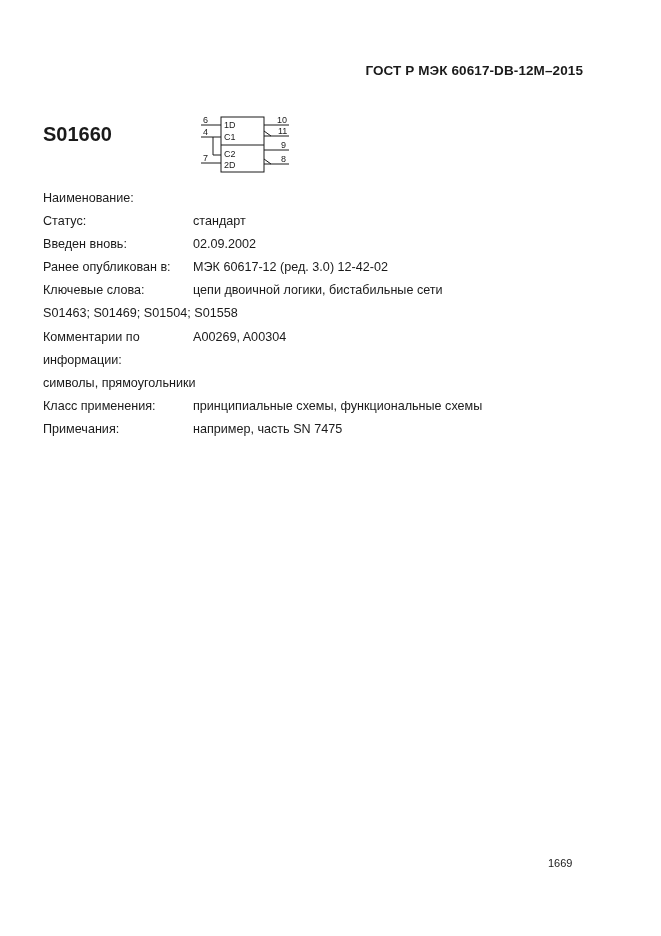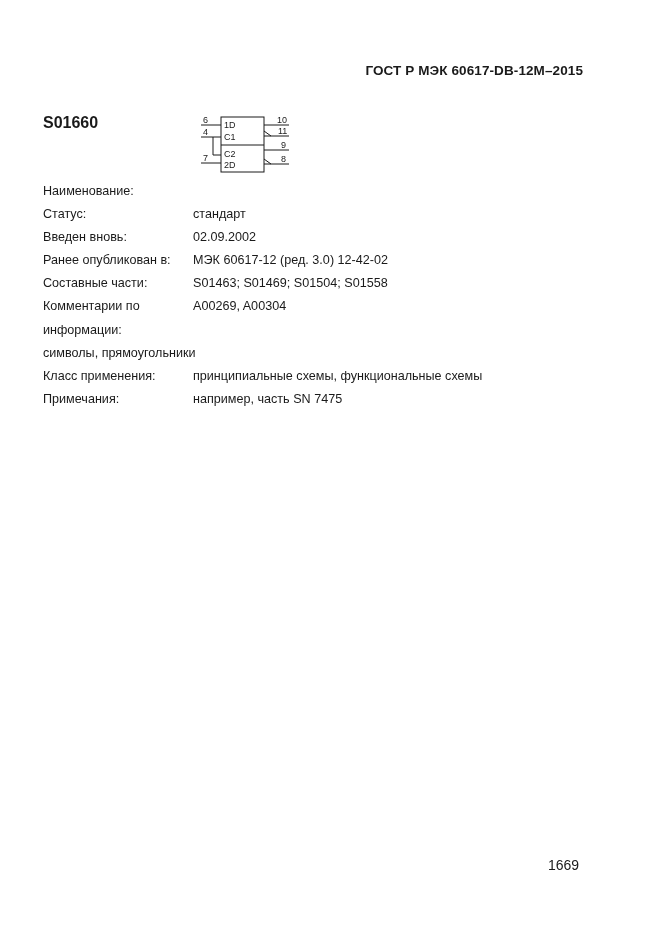--- a/index.html
+++ b/index.html
@@ -20,53 +20,53 @@
     top: 63px;
     right: 78px;
     font-size: 13.5px;
     font-weight: bold;
     letter-spacing: 0.1px;
     margin-left: 36px;
   }
   .symbol-id {
     position: absolute;
     left: 43px;
-    top: 114px;
-    font-size: 16px;
+    top: 123px;
+    font-size: 20px;
     font-weight: bold;
   }
   .diagram {
     position: absolute;
     left: 195px;
     top: 110px;
     width: 110px;
     height: 65px;
   }
   .props {
     position: absolute;
     left: 43px;
-    top: 180px;
+    top: 187px;
     font-size: 12.6px;
     line-height: 23.1px;
   }
   .prop-row {
     display: flex;
   }
   .prop-label {
     width: 150px;
     flex: 0 0 150px;
   }
   .prop-value {
     white-space: nowrap;
   }
   .page-number {
     position: absolute;
     left: 548px;
     top: 857px;
-    font-size: 14px;
+    font-size: 11px;
   }
   .diagram text {
     font-family: "Liberation Sans", "DejaVu Sans", sans-serif;
     font-size: 9px;
     fill: #1a1a1a;
   }
 </style>
 </head>
 <body>
 
@@ -120,21 +120,24 @@
     </div>
     <div class="prop-row">
       <span class="prop-label">Введен вновь:</span>
       <span class="prop-value">02.09.2002</span>
     </div>
     <div class="prop-row">
       <span class="prop-label">Ранее опубликован в:</span>
       <span class="prop-value">МЭК 60617-12 (ред. 3.0) 12-42-02</span>
     </div>
     <div class="prop-row">
-      <span class="prop-label">Составные части:</span>
+      <span class="prop-label">Ключевые слова:</span>
+      <span class="prop-value">цепи двоичной логики, бистабильные сети</span>
+    </div>
+    <div class="prop-row">
       <span class="prop-value">S01463; S01469; S01504; S01558</span>
     </div>
     <div class="prop-row">
       <span class="prop-label">Комментарии по</span>
       <span class="prop-value">A00269, A00304</span>
     </div>
     <div class="prop-row">
       <span class="prop-label">информации:</span>
       <span class="prop-value"></span>
     </div>

